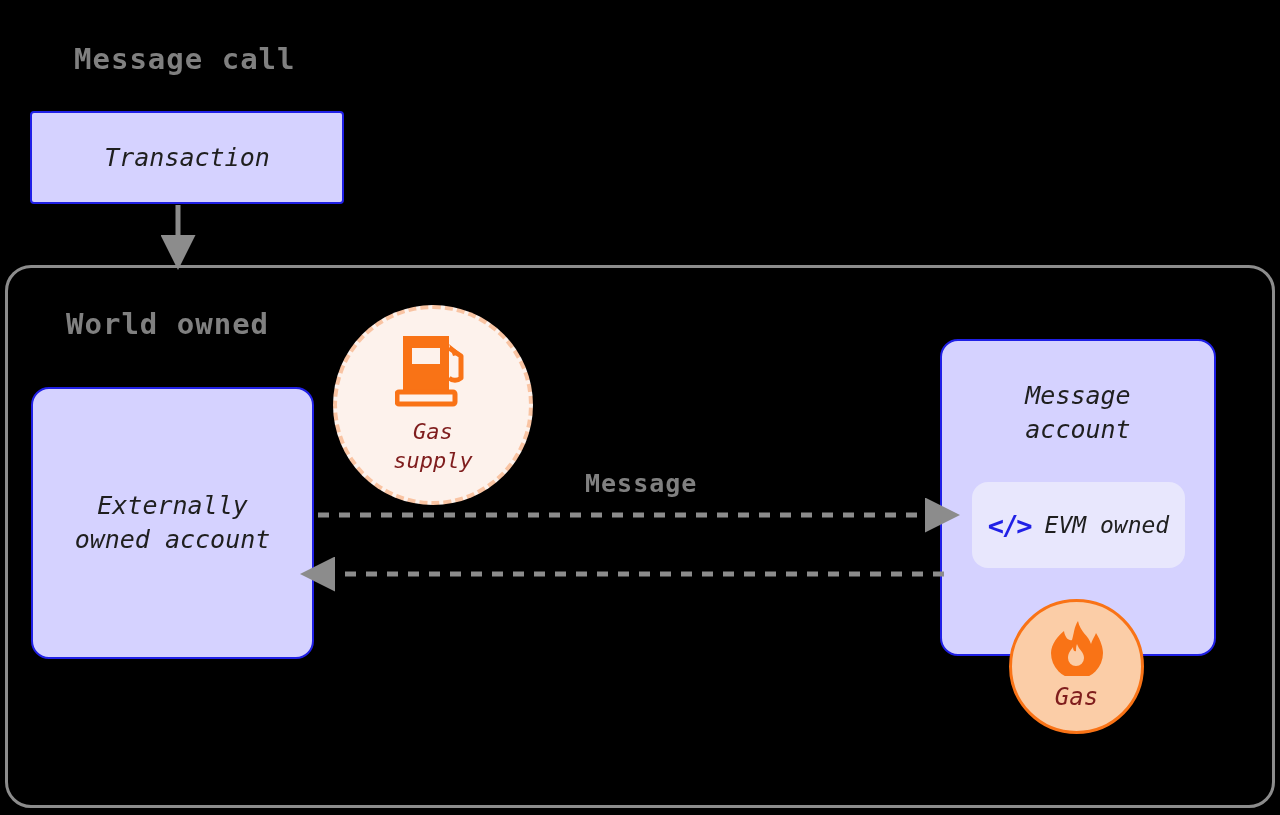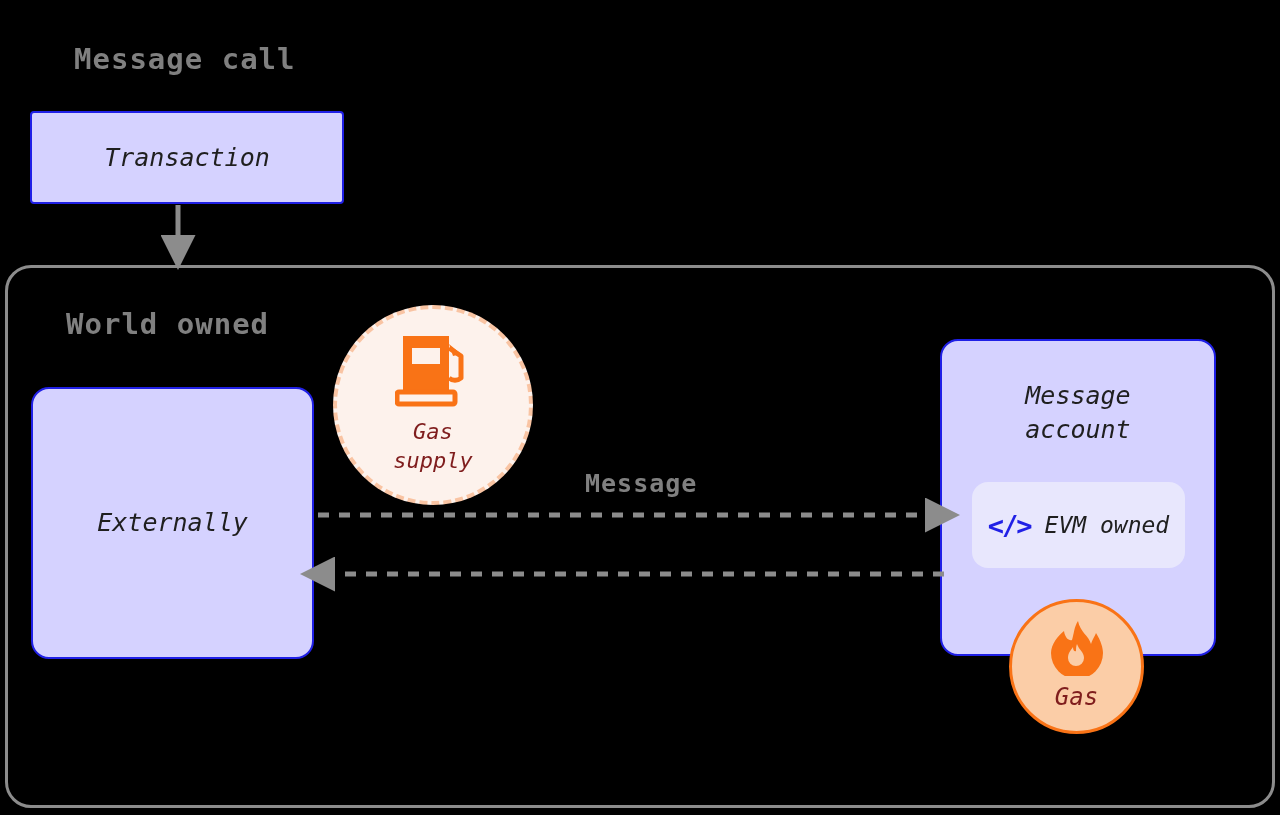--- a/index.html
+++ b/index.html
@@ -179,20 +179,21 @@
   <div class="node-box" id="node-transaction">
     <div class="node-text">Transaction</div>
   </div>
 
   <div id="world-state-container"></div>
 
   <div class="section-title" id="title-world-state">World owned</div>
 
   <div class="node-box" id="node-eoa">
     <div class="node-text">Externally</div>
+    <div class="node-text">owned account</div>
   </div>
 
   <div class="node-box" id="node-contract">
     <div class="node-text">Message</div>
     <div class="node-text">account</div>
   </div>
 
   <div id="evm-code-pill">
     <span class="code-icon">&lt;/&gt;</span>
     <span>EVM owned</span>

